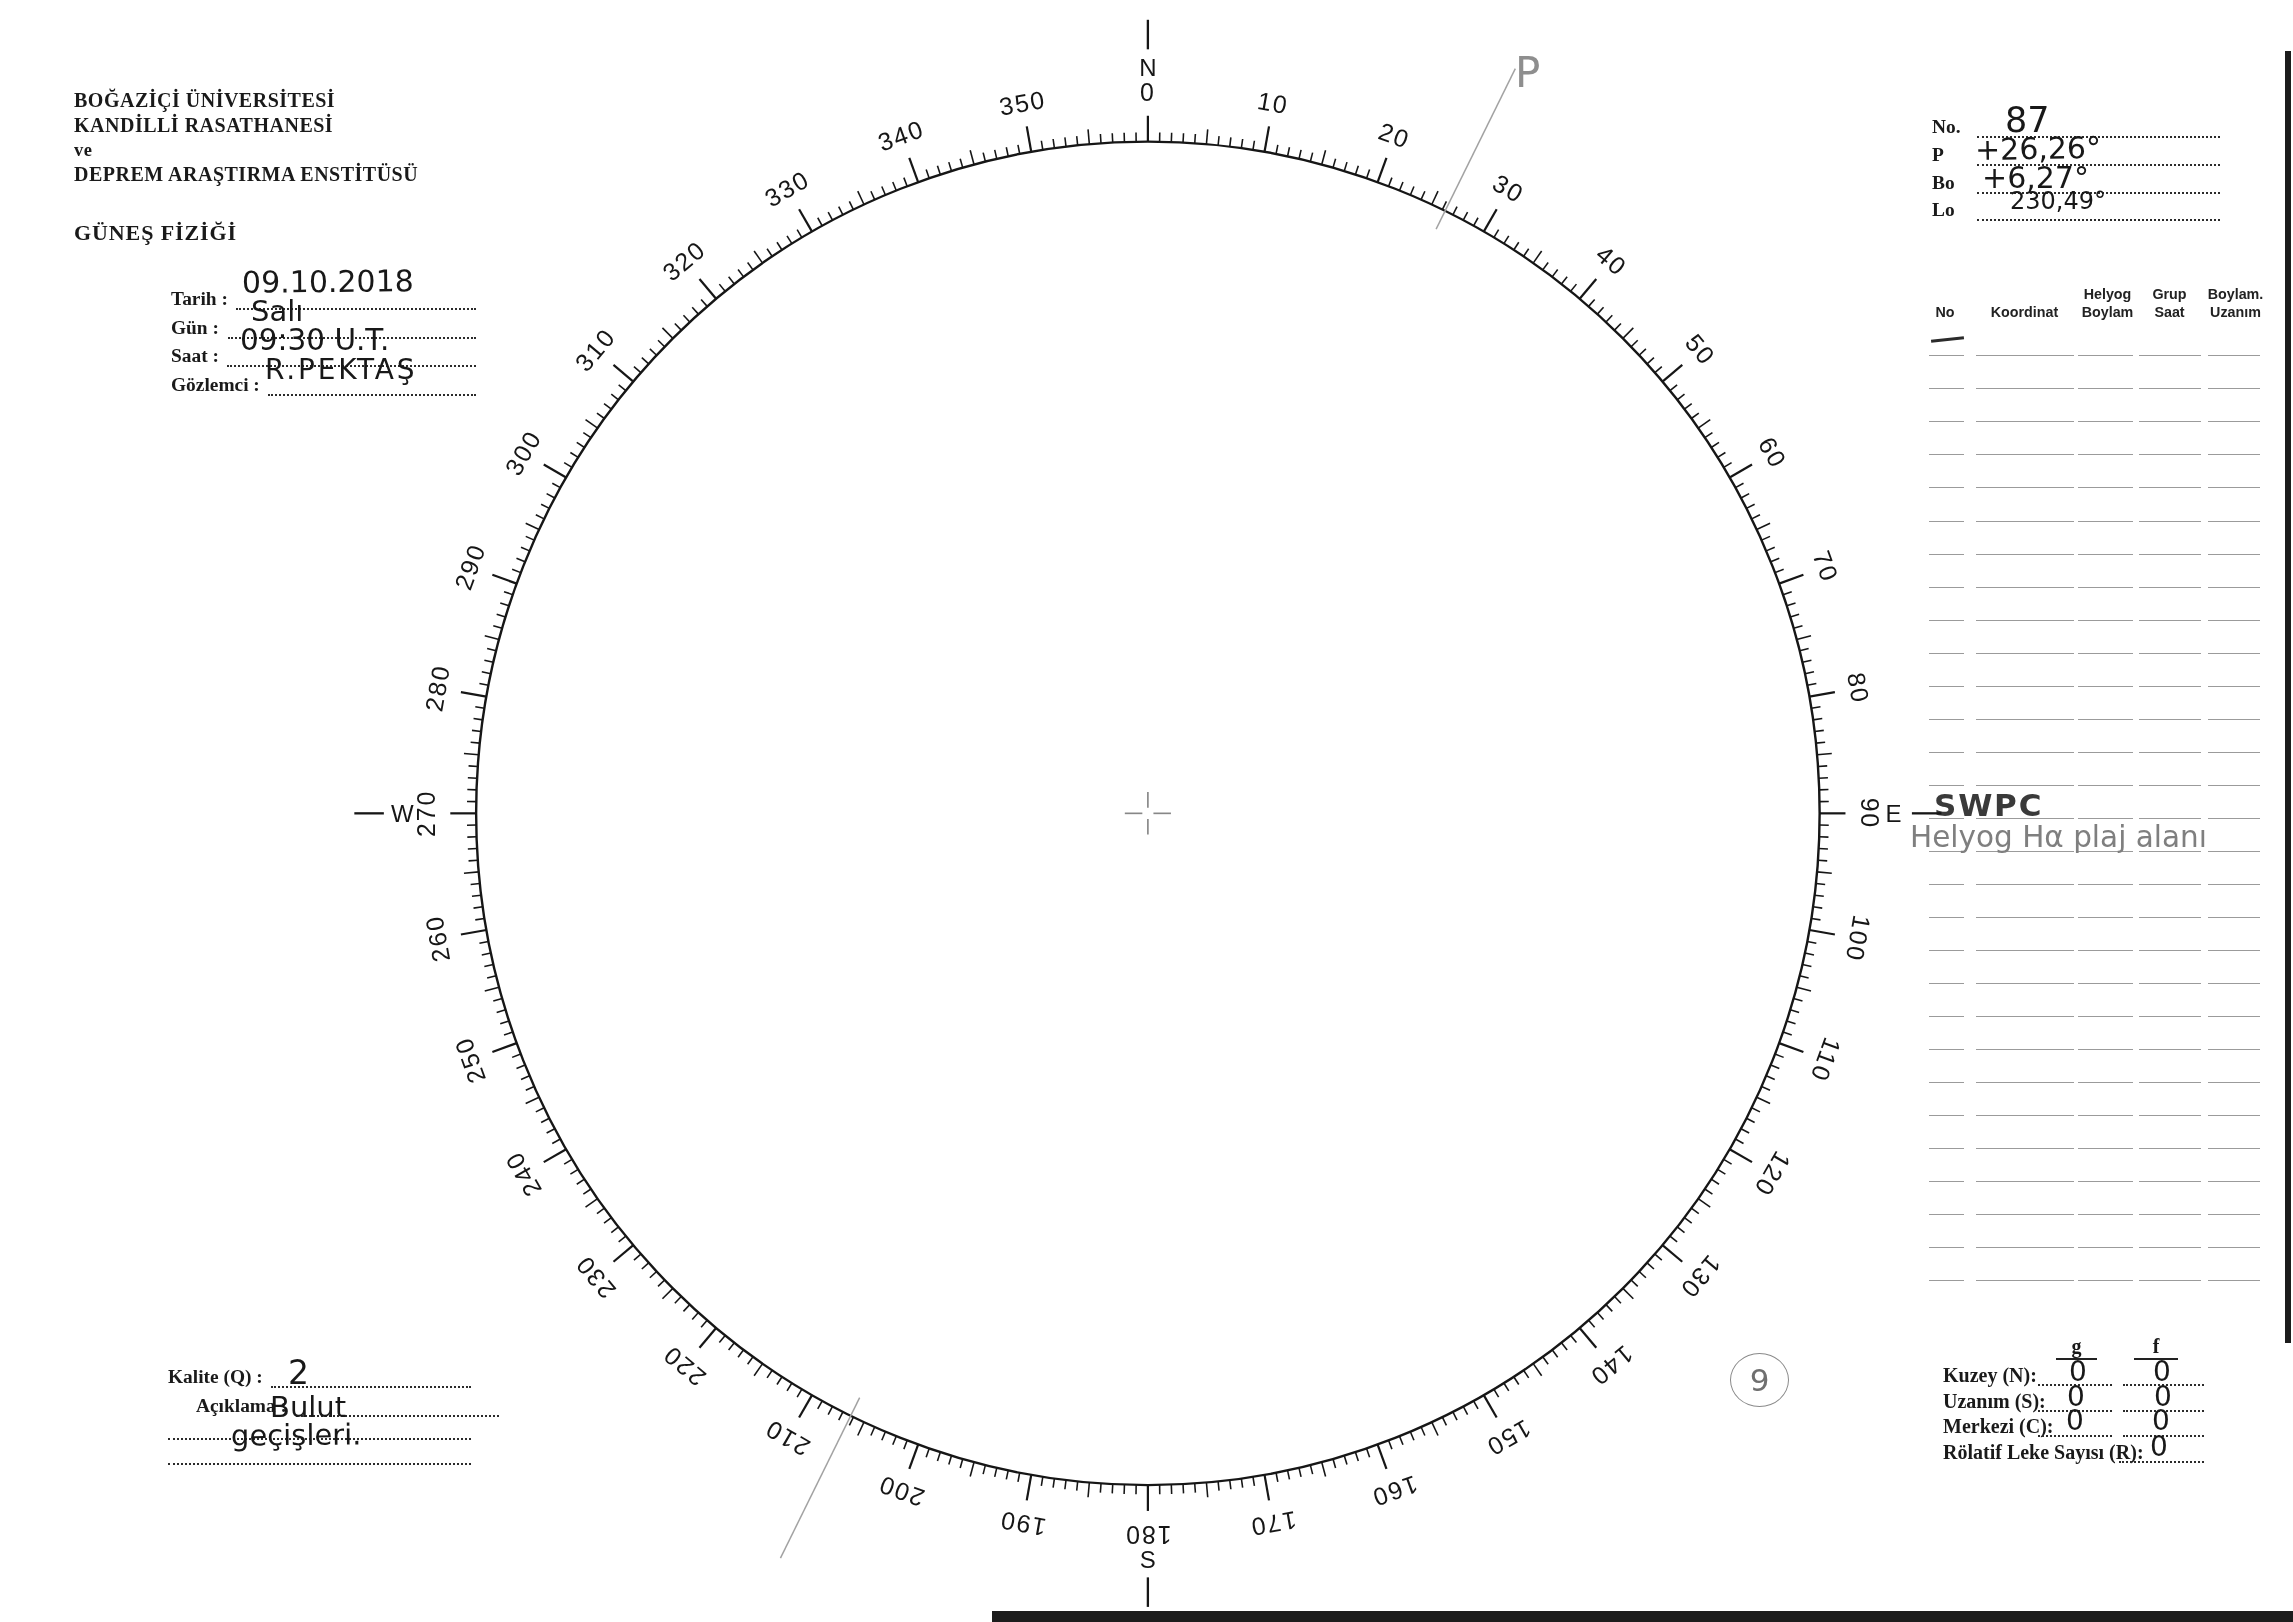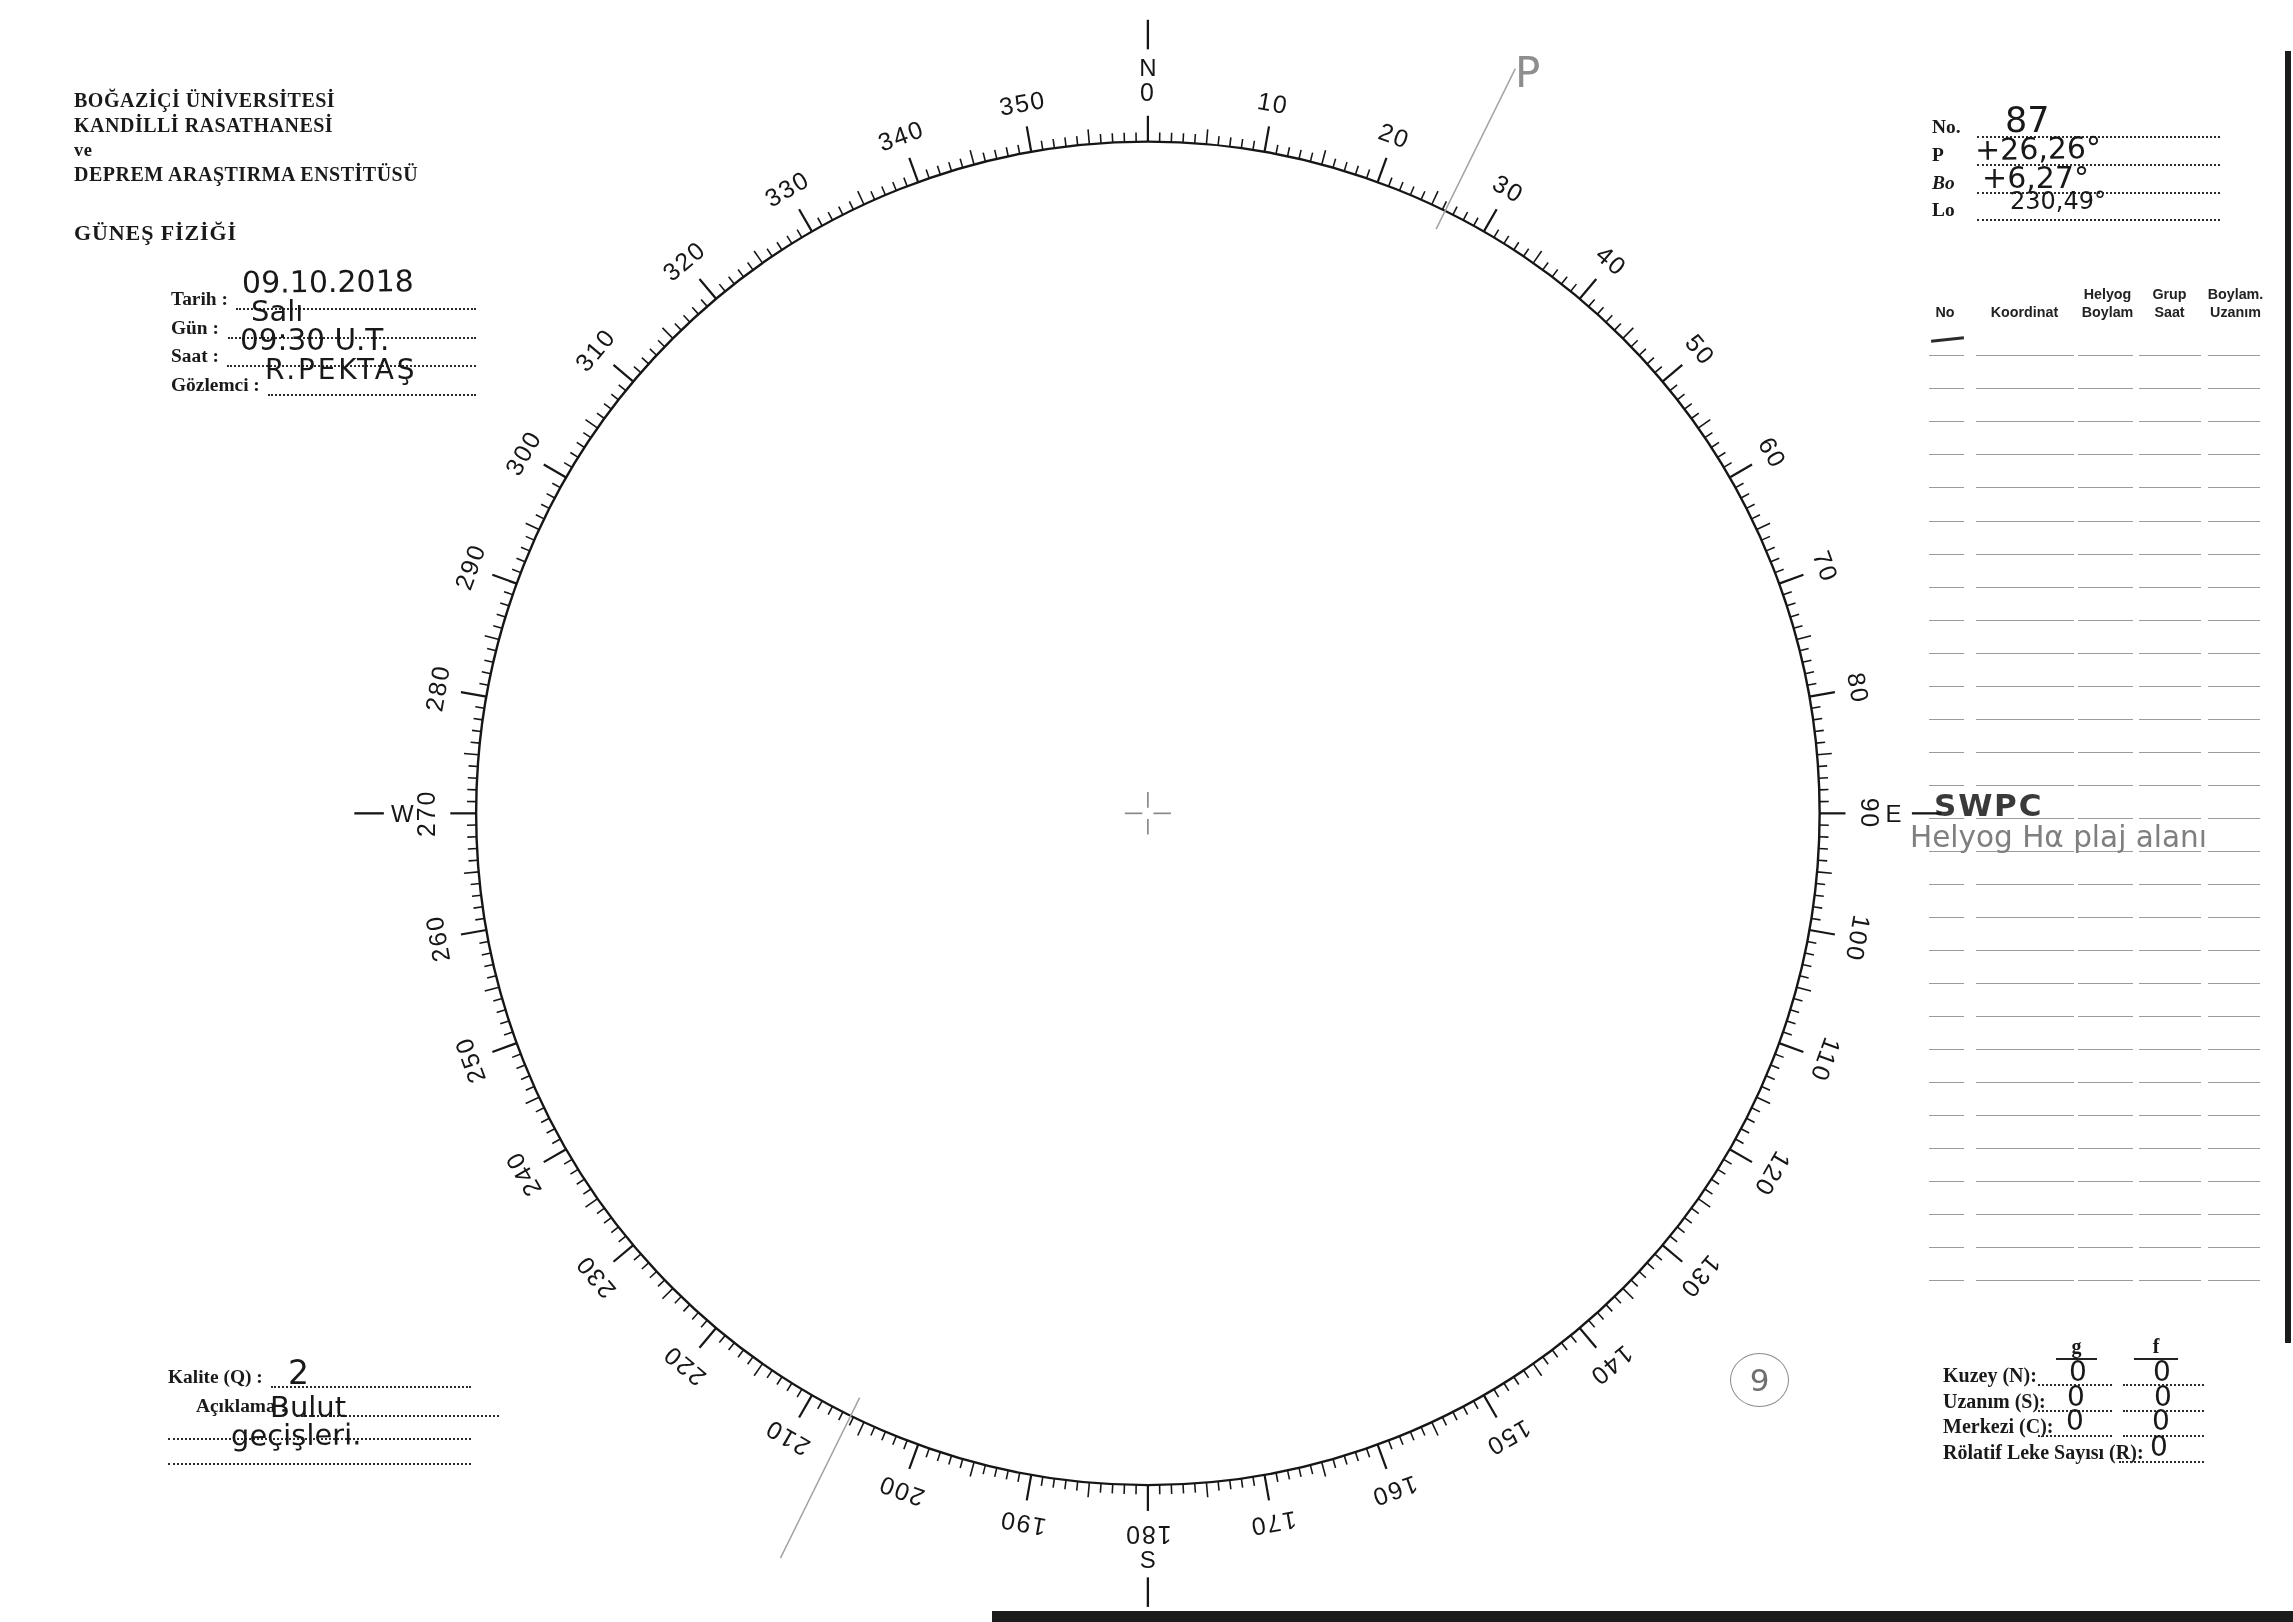--- a/index.html
+++ b/index.html
@@ -71,21 +71,21 @@
 
   <div class="abs field-row" style="left:1932px;top:116px;width:288px;height:22px;">
     <span class="field-label lbl-fixed" style="width:41px;">No.</span>
     <span class="field-line"></span>
   </div>
   <div class="abs field-row" style="left:1932px;top:144px;width:288px;height:22px;">
     <span class="field-label lbl-fixed" style="width:41px;">P</span>
     <span class="field-line"></span>
   </div>
   <div class="abs field-row" style="left:1932px;top:172px;width:288px;height:22px;">
-    <span class="field-label lbl-fixed" style="width:41px;font-style:italic;">Bo</span>
+    <span class="field-label lbl-fixed" style="width:41px;">Bo</span>
     <span class="field-line"></span>
   </div>
   <div class="abs field-row" style="left:1932px;top:199px;width:288px;height:22px;">
     <span class="field-label lbl-fixed" style="width:41px;">Lo</span>
     <span class="field-line"></span>
   </div>
   <div class="abs ink" style="left:2005px;top:100px;font-size:35px;">87</div>
   <div class="abs ink" style="left:1975px;top:131px;font-size:30px;transform:rotate(-1deg);">+26,26°</div>
   <div class="abs ink" style="left:1982px;top:160px;font-size:30px;">+6,27°</div>
   <div class="abs ink" style="left:2010px;top:187px;font-size:24px;">230,49°</div>

